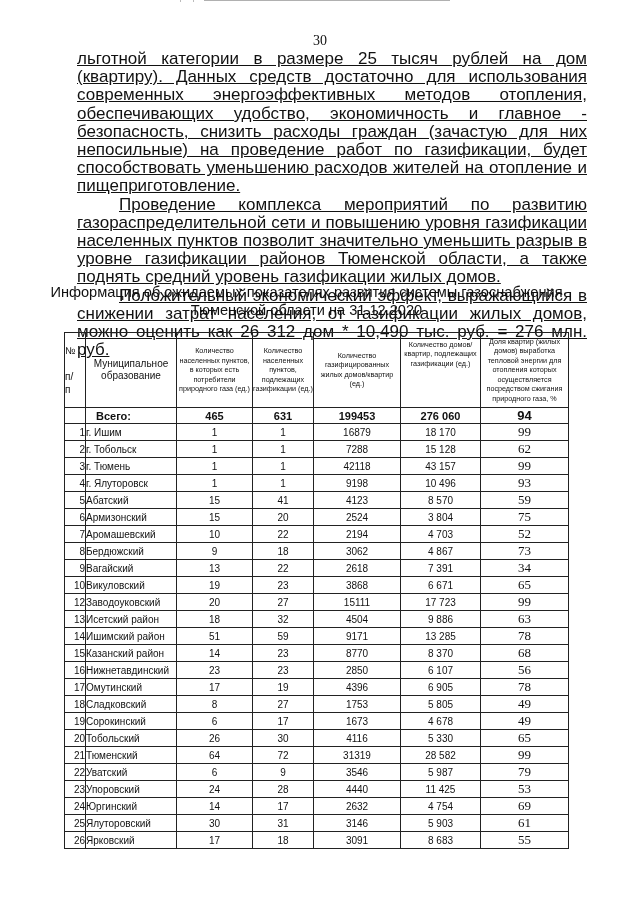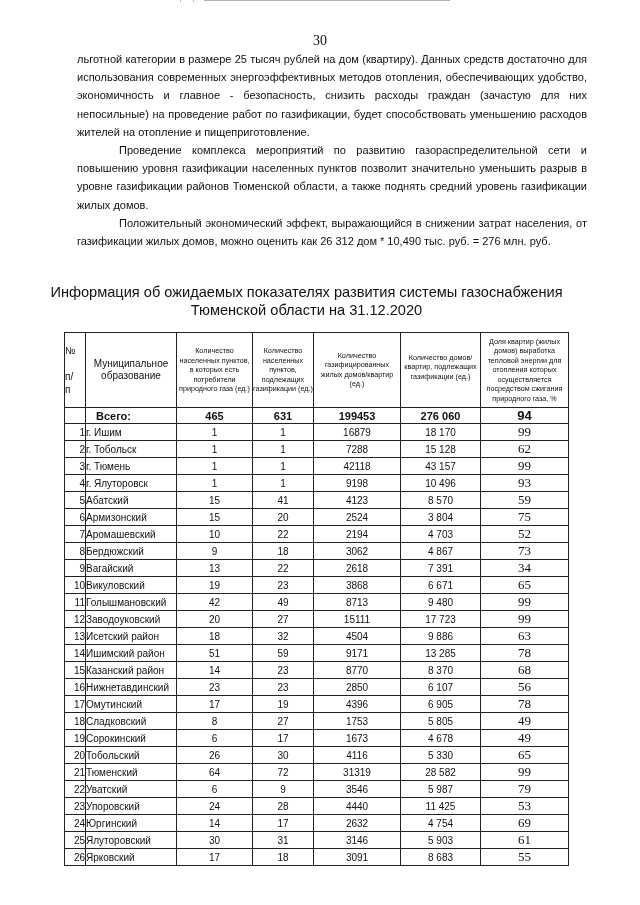--- a/index.html
+++ b/index.html
@@ -4,21 +4,21 @@
 <style>
   html, body { margin: 0; padding: 0; background: #ffffff; }
   body { width: 640px; height: 905px; position: relative; overflow: hidden;
          font-family: "Liberation Sans", sans-serif; color: #111; }
   .scan-line { position: absolute; top: 0; left: 204px; width: 246px; height: 1px; background: #b0b0b0; }
   .scan-tick { position: absolute; top: 0; left: 180px; width: 12px; height: 2px;
                border-left: 1px solid #bbb; border-right: 1px solid #bbb; }
   .page-num { position: absolute; top: 33px; left: 0; width: 640px; text-align: center;
               font-family: "Liberation Serif", serif; font-size: 14px; }
   .body-text { position: absolute; left: 77px; width: 510px; top: 50px;
-               font-size: 11px; line-height: 18.2px; text-align: justify; }
+               font-size: 17px; line-height: 18.2px; text-align: justify; text-decoration: underline; }
   .body-text p { margin: 0; }
   .body-text p.indent { text-indent: 42px; }
   .title { position: absolute; top: 283px; left: 0; width: 613px; text-align: center;
            font-size: 14.6px; line-height: 18px; }
   table.data { position: absolute; left: 64px; top: 332px; border-collapse: collapse;
                table-layout: fixed; width: 504px; }
   table.data td, table.data th { border: 1px solid #222; padding: 0; overflow: hidden; }
   th { font-weight: normal; font-size: 7.2px; line-height: 9.4px; text-align: center; vertical-align: middle; }
   th.name-h { font-size: 10px; line-height: 12px; margin-top: 20px; }
   th.num-h { font-size: 10px; line-height: 13px; text-align: left; padding-left: 3px; }
@@ -64,21 +64,21 @@
   <thead>
     <tr class="head">
       <th class="num-h" style="white-space:pre-line">№
 
 п/
 п</th>
       <th class="name-h">Муниципальное образование</th>
       <th>Количество населенных пунктов, в которых есть потребители природного газа (ед.)</th>
       <th>Количество населенных пунктов, подлежащих газификации (ед.)</th>
       <th style="vertical-align:top;padding-top:18px">Количество газифицированных жилых домов/квартир (ед.)</th>
-      <th style="vertical-align:top;padding-top:20px">Количество домов/квартир, подлежащих газификации (ед.)</th>
+      <th style="vertical-align:top;padding-top:7px">Количество домов/квартир, подлежащих газификации (ед.)</th>
       <th>Доля квартир (жилых домов) выработка тепловой энергии для отопления которых осуществляется посредством сжигания природного газа, %</th>
     </tr>
   </thead>
   <tbody id="tbody">
     <tr class="total">
       <td></td>
       <td class="name">Всего:</td>
       <td class="c">465</td>
       <td class="c">631</td>
       <td class="c">199453</td>
@@ -169,29 +169,20 @@
       <tr class="row">
         <td class="n">10</td>
         <td class="name">Викуловский</td>
         <td class="c">19</td>
         <td class="c">23</td>
         <td class="c">3868</td>
         <td class="c">6 671</td>
         <td class="pct">65</td>
       </tr>
       <tr class="row">
-        <td class="n">11</td>
-        <td class="name">Голышмановский</td>
-        <td class="c">42</td>
-        <td class="c">49</td>
-        <td class="c">8713</td>
-        <td class="c">9 480</td>
-        <td class="pct">99</td>
-      </tr>
-      <tr class="row">
         <td class="n">12</td>
         <td class="name">Заводоуковский</td>
         <td class="c">20</td>
         <td class="c">27</td>
         <td class="c">15111</td>
         <td class="c">17 723</td>
         <td class="pct">99</td>
       </tr>
       <tr class="row">
         <td class="n">13</td>

